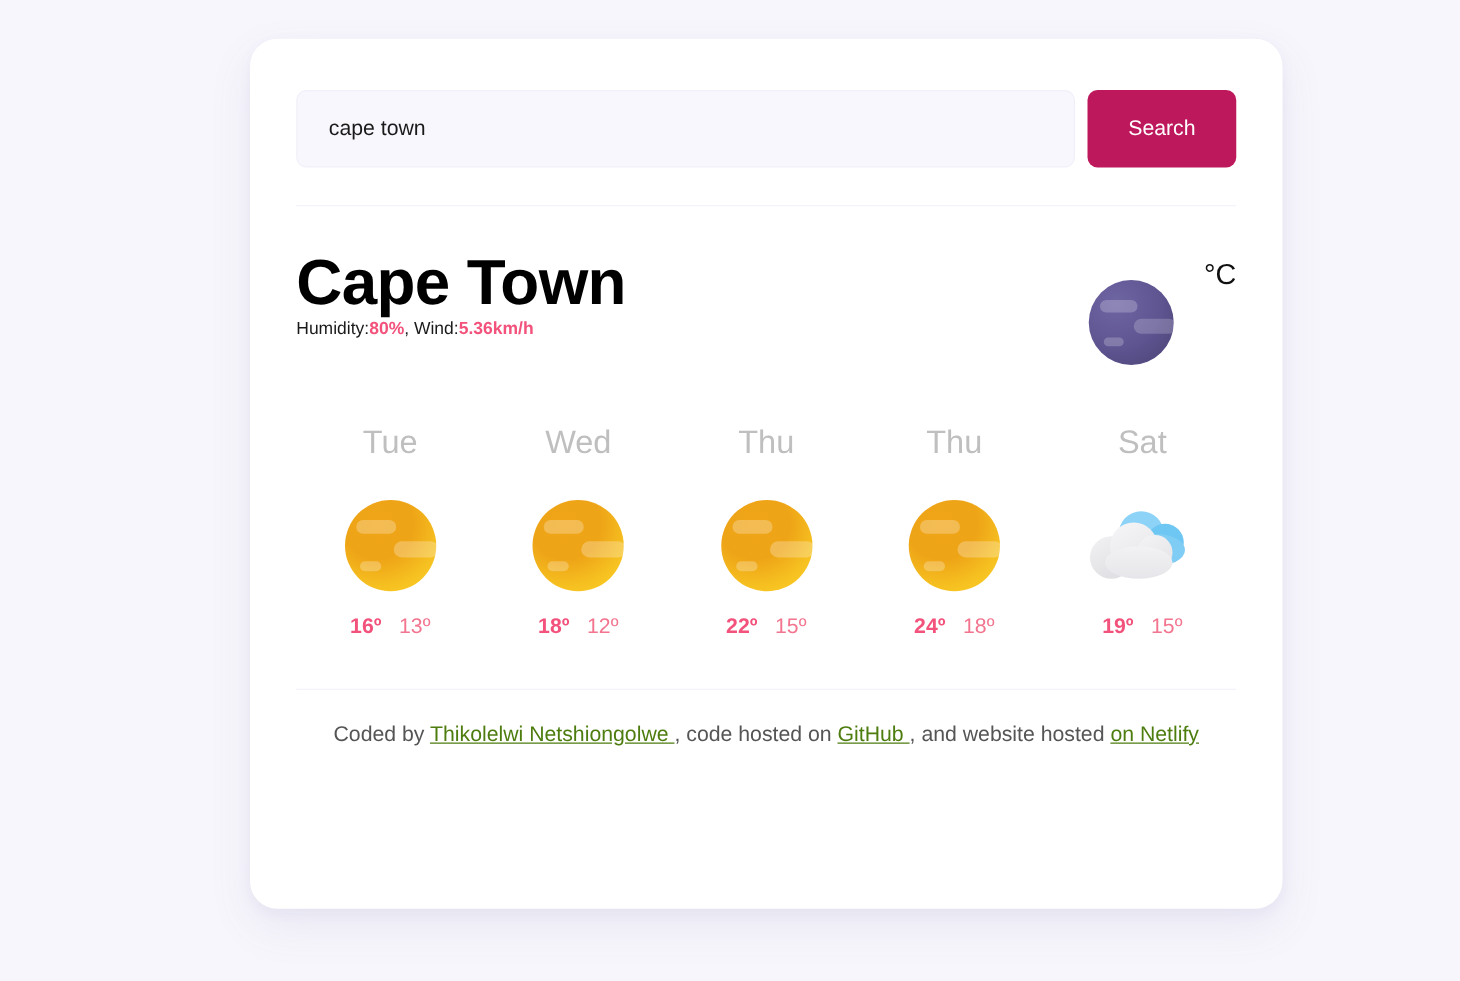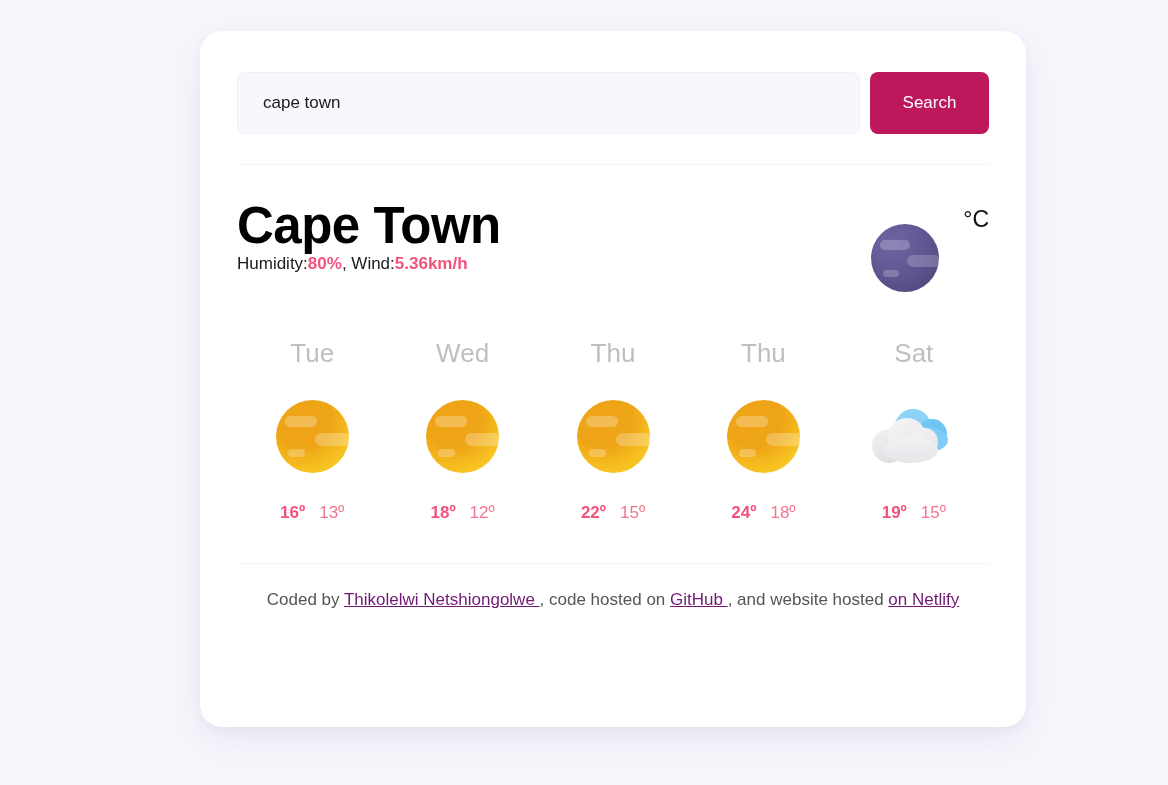--- a/index.html
+++ b/index.html
@@ -97,21 +97,21 @@
     color: #000000;
     line-height: 1.08;
   }
   .condition-line {
     margin-top: 17px;
     font-size: 17px;
     color: #1a1a1a;
     line-height: 1.33;
   }
   .metrics-line {
-    font-size: 17px;
+    font-size: 14px;
     color: #1a1a1a;
     line-height: 1.33;
   }
   .accent { color: #f2527b; font-weight: bold; }
 
   .current-right {
     display: flex;
     align-items: flex-start;
     padding-top: 8px;
     padding-right: 0px;
@@ -203,39 +203,39 @@
   .icon-cloud .puff { position: absolute; border-radius: 50%; }
   .cloud-blue-1 { left: 25px; top: 4px;  width: 36px; height: 36px; background: #8dd3f7; }
   .cloud-blue-2 { left: 47px; top: 14px; width: 30px; height: 30px; background: #6ec6f2; }
   .cloud-blue-3 { left: 30px; top: 22px; width: 48px; height: 26px; background: #7fcdf5; border-radius: 14px; }
   .cloud-white-1{ left: 2px;  top: 24px; width: 34px; height: 34px; background: linear-gradient(150deg,#f2f2f4 0%, #dcdce0 100%); }
   .cloud-white-2{ left: 18px; top: 13px; width: 38px; height: 38px; background: linear-gradient(150deg,#f6f6f8 0%, #e4e4e8 100%); }
   .cloud-white-3{ left: 40px; top: 23px; width: 28px; height: 28px; background: linear-gradient(150deg,#f4f4f6 0%, #e2e2e6 100%); }
   .cloud-white-4{ left: 14px; top: 32px; width: 54px; height: 26px; background: linear-gradient(180deg,#f2f2f4 0%, #e6e6ea 100%); border-radius: 13px; }
 
   .day-temps {
-    margin-top: 14px;
+    margin-top: 2px;
     font-size: 17px;
   }
   .temp-max {
     color: #f2527b;
     font-weight: bold;
     margin-right: 14px;
   }
   .temp-min { color: #f2748f; }
 
   
   .footer {
     text-align: center;
     padding-top: 26px;
     font-size: 17px;
     color: #555555;
   }
   .footer a {
-    color: #701a75;
+    color: #4d7c0f;
     text-decoration: underline;
     margin-top: 17px;
   }
 </style>
 </head>
 <body>
 
 <div class="page">
 
   <div class="weather-card">

